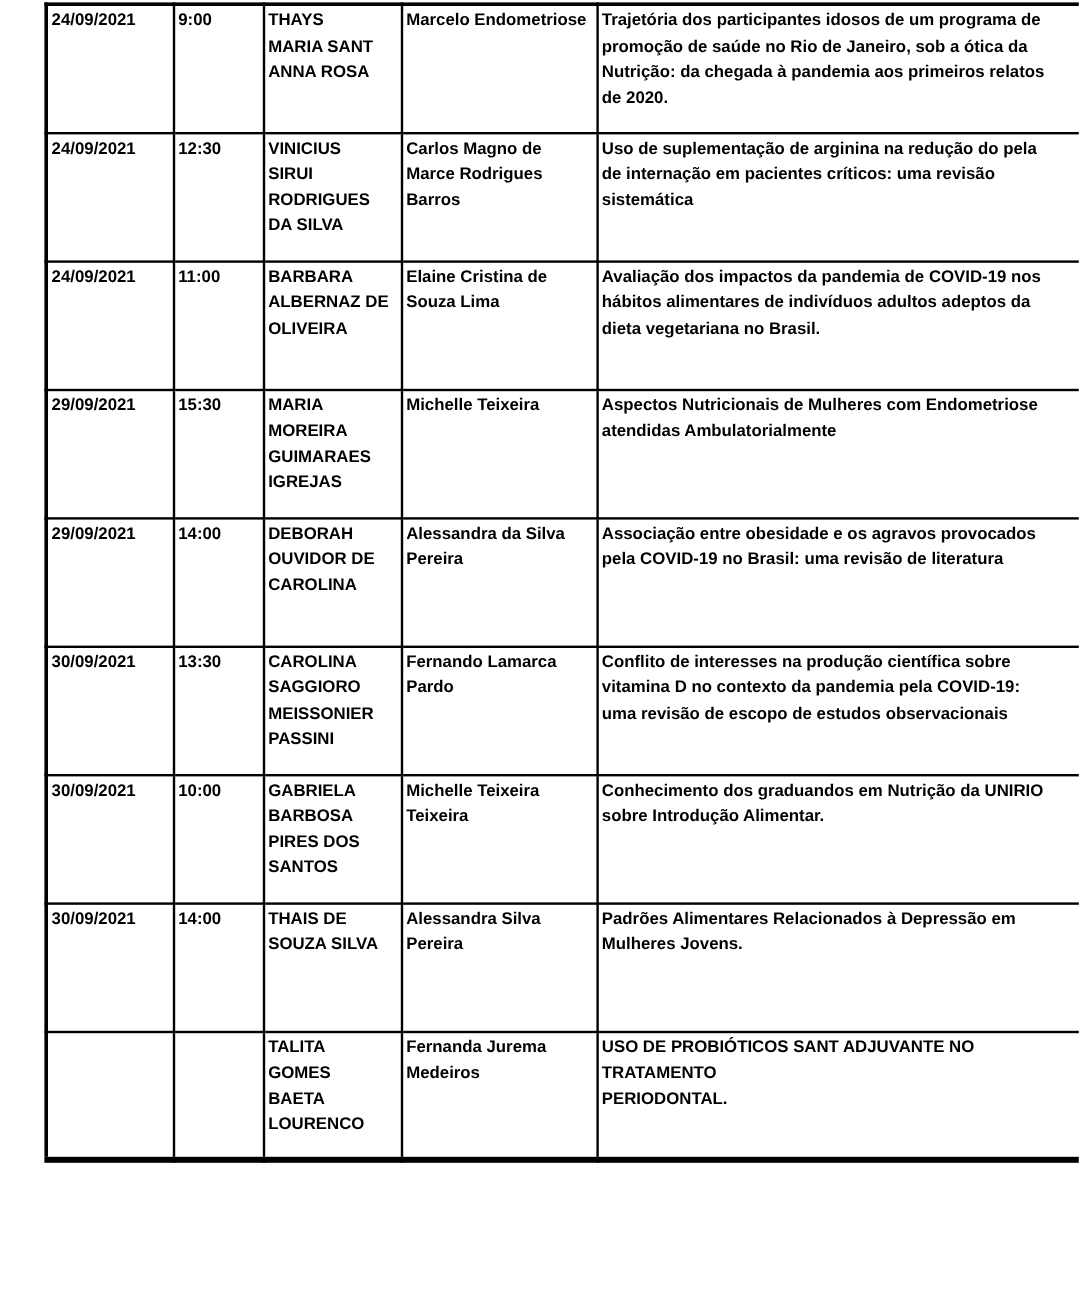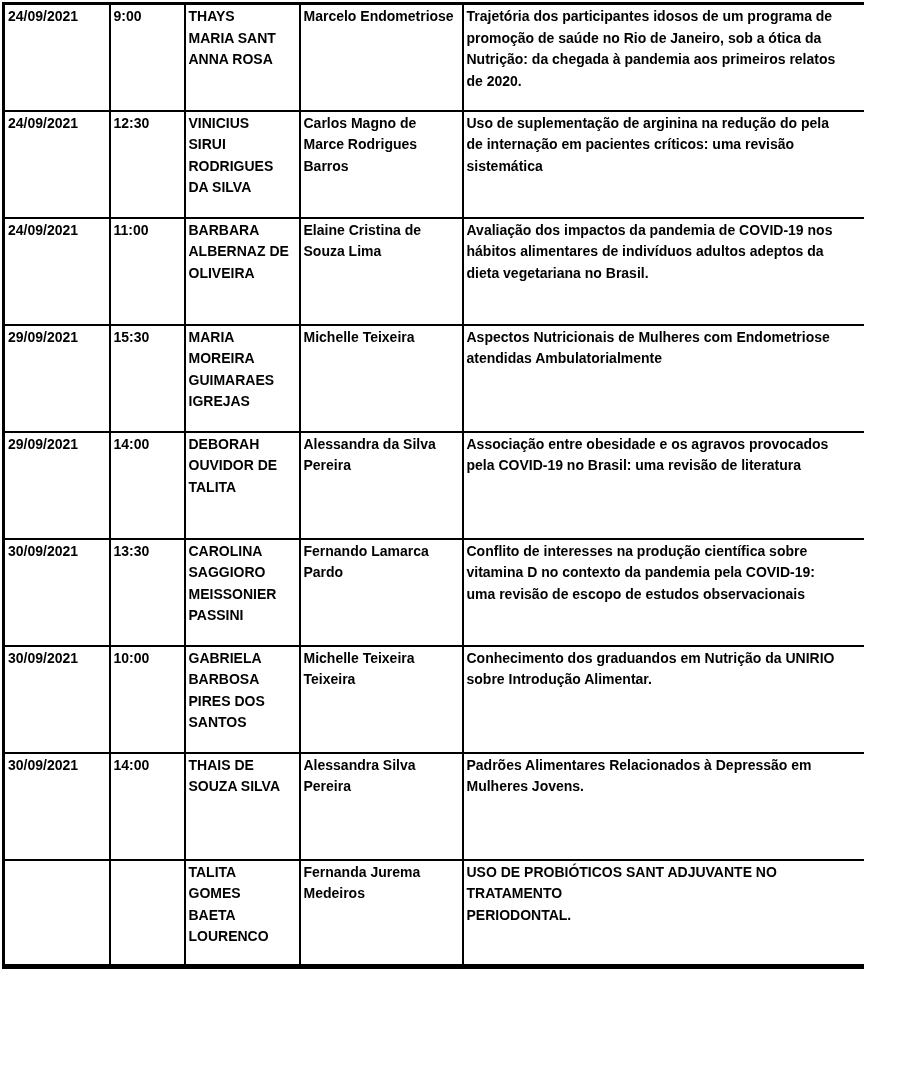--- a/index.html
+++ b/index.html
@@ -6,20 +6,21 @@
     margin: 0;
     padding: 0;
     background: #ffffff;
   }
   .page {
     width: 864px;
     height: 1080px;
     background: #ffffff;
     overflow: hidden;
     font-family: "Liberation Sans", sans-serif;
+    padding-left: 35px;
   }
   table.schedule {
     border-collapse: collapse;
     table-layout: fixed;
     width: 893px;
     margin: 2px 0 0 2px;
     border: 3px solid #000000;
     border-bottom-width: 5px;
   }
   table.schedule tr {
@@ -98,21 +99,21 @@
 IGREJAS</td>
         <td>Michelle Teixeira</td>
         <td>Aspectos Nutricionais de Mulheres com Endometriose
 atendidas Ambulatorialmente</td>
       </tr>
       <tr>
         <td>29/09/2021</td>
         <td>14:00</td>
         <td>DEBORAH
 OUVIDOR DE
-TALITA</td>
+CAROLINA</td>
         <td>Alessandra da Silva
 Pereira</td>
         <td>Associação entre obesidade e os agravos provocados
 pela COVID-19 no Brasil: uma revisão de literatura</td>
       </tr>
       <tr>
         <td>30/09/2021</td>
         <td>13:30</td>
         <td>CAROLINA
 SAGGIORO

